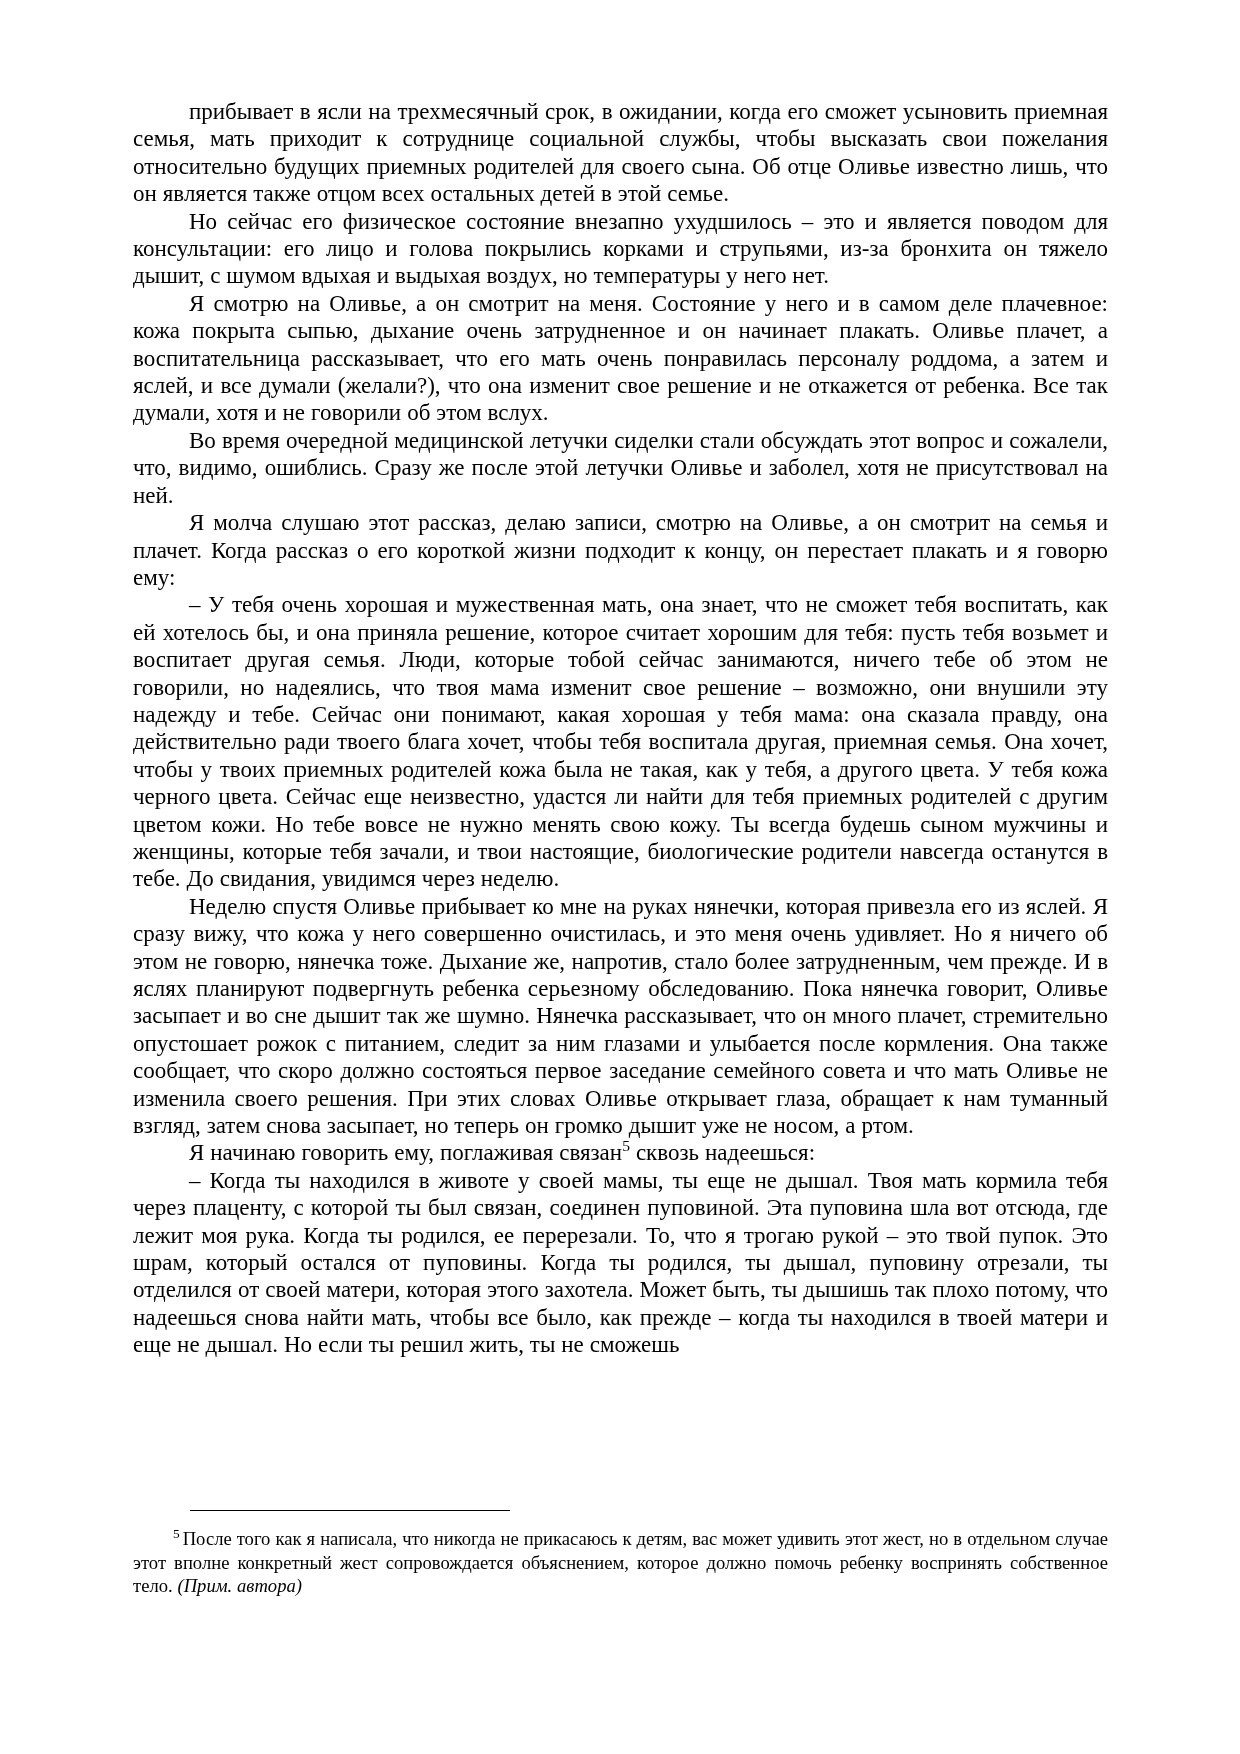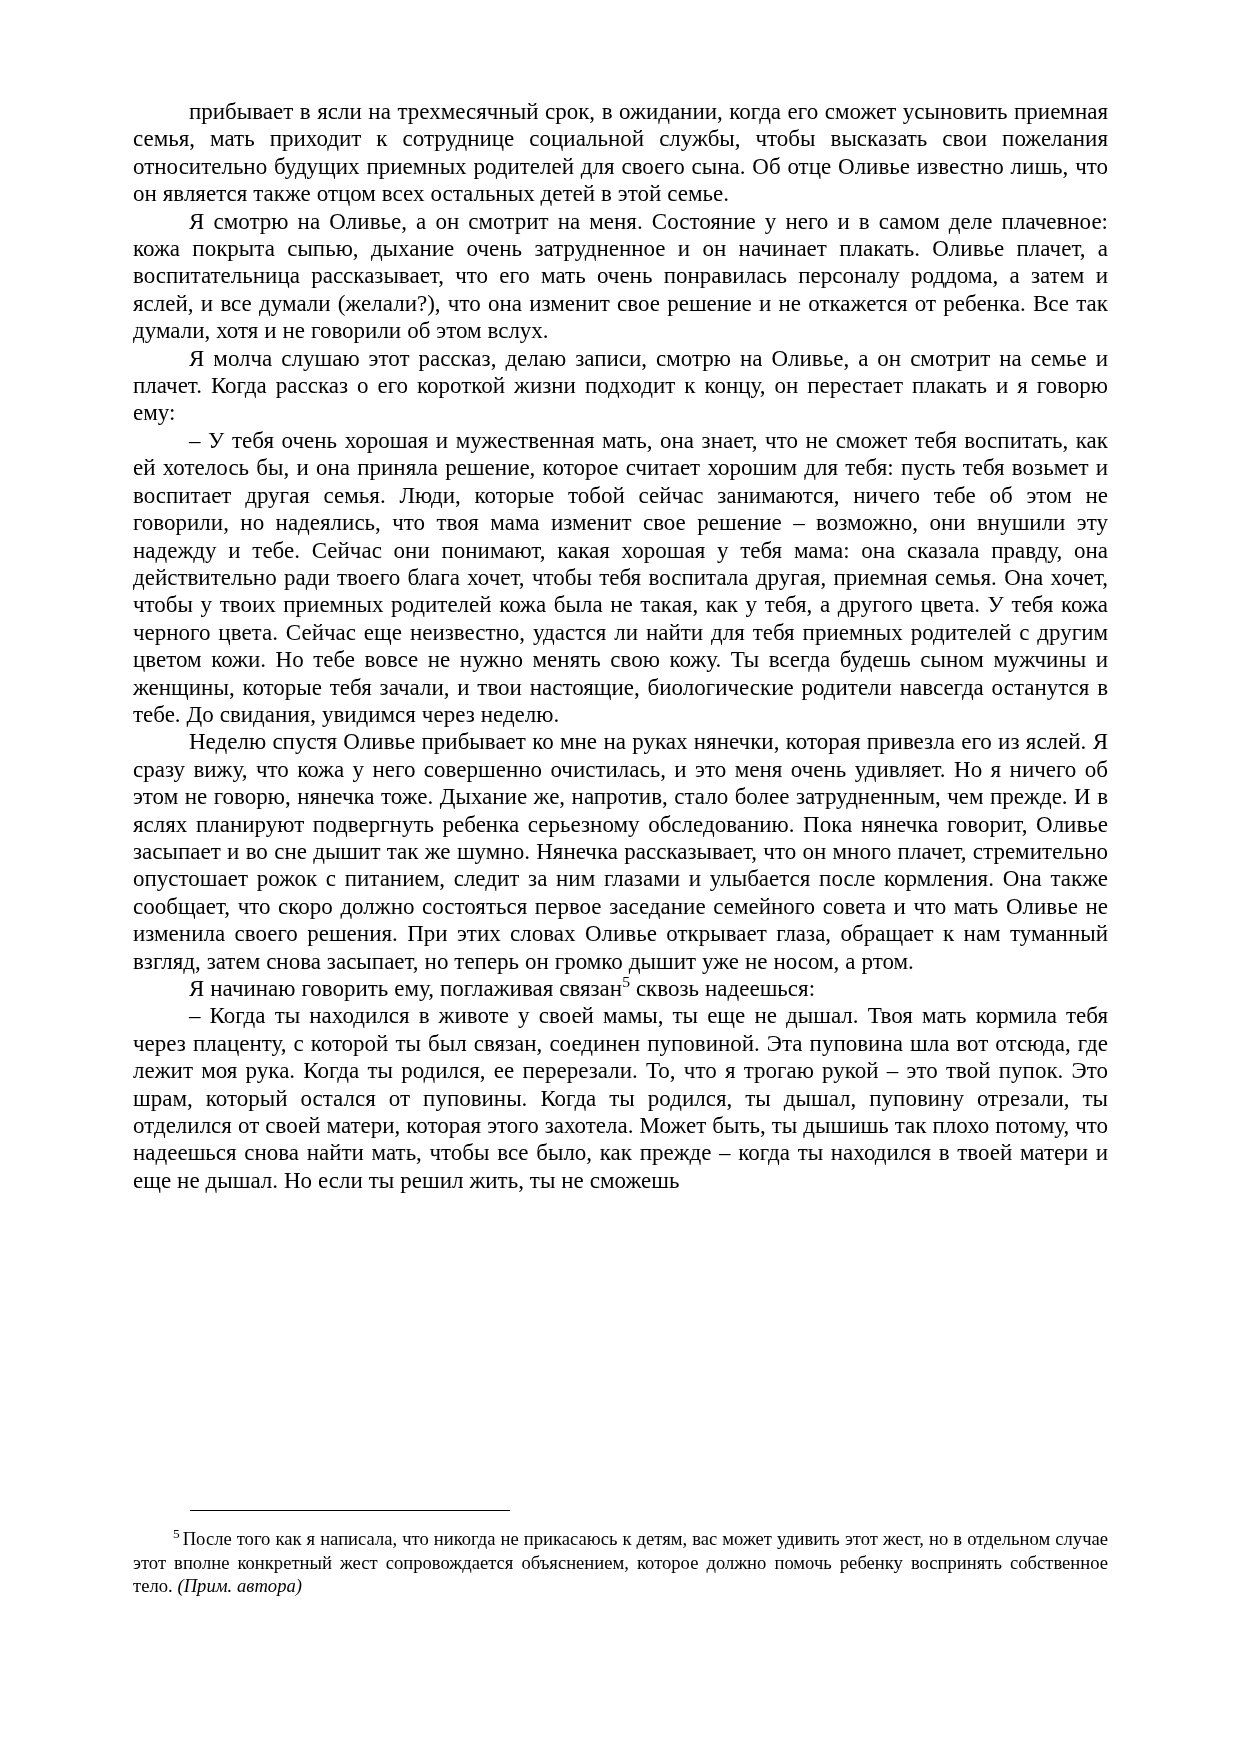--- a/index.html
+++ b/index.html
@@ -72,22 +72,24 @@
   }
 </style>
 </head>
 <body>
 
 <div class="page">
 
   <div class="content">
 
     <p class="para">прибывает в ясли на трехмесячный срок, в ожидании, когда его сможет усыновить приемная семья, мать приходит к сотруднице социальной службы, чтобы высказать свои пожелания относительно будущих приемных родителей для своего сына. Об отце Оливье известно лишь, что он является также отцом всех остальных детей в этой семье.</p>
+    <p class="para">Но сейчас его физическое состояние внезапно ухудшилось – это и является поводом для консультации: его лицо и голова покрылись корками и струпьями, из-за бронхита он тяжело дышит, с шумом вдыхая и выдыхая воздух, но температуры у него нет.</p>
     <p class="para">Я смотрю на Оливье, а он смотрит на меня. Состояние у него и в самом деле плачевное: кожа покрыта сыпью, дыхание очень затрудненное и он начинает плакать. Оливье плачет, а воспитательница рассказывает, что его мать очень понравилась персоналу роддома, а затем и яслей, и все думали (желали?), что она изменит свое решение и не откажется от ребенка. Все так думали, хотя и не говорили об этом вслух.</p>
-    <p class="para">Я молча слушаю этот рассказ, делаю записи, смотрю на Оливье, а он смотрит на семье и плачет. Когда рассказ о его короткой жизни подходит к концу, он перестает плакать и я говорю ему:</p>
+    <p class="para">Во время очередной медицинской летучки сиделки стали обсуждать этот вопрос и сожалели, что, видимо, ошиблись. Сразу же после этой летучки Оливье и заболел, хотя не присутствовал на ней.</p>
+    <p class="para">Я молча слушаю этот рассказ, делаю записи, смотрю на Оливье, а он смотрит на семья и плачет. Когда рассказ о его короткой жизни подходит к концу, он перестает плакать и я говорю ему:</p>
     <p class="para">– У тебя очень хорошая и мужественная мать, она знает, что не сможет тебя воспитать, как ей хотелось бы, и она приняла решение, которое считает хорошим для тебя: пусть тебя возьмет и воспитает другая семья. Люди, которые тобой сейчас занимаются, ничего тебе об этом не говорили, но надеялись, что твоя мама изменит свое решение – возможно, они внушили эту надежду и тебе. Сейчас они понимают, какая хорошая у тебя мама: она сказала правду, она действительно ради твоего блага хочет, чтобы тебя воспитала другая, приемная семья. Она хочет, чтобы у твоих приемных родителей кожа была не такая, как у тебя, а другого цвета. У тебя кожа черного цвета. Сейчас еще неизвестно, удастся ли найти для тебя приемных родителей с другим цветом кожи. Но тебе вовсе не нужно менять свою кожу. Ты всегда будешь сыном мужчины и женщины, которые тебя зачали, и твои настоящие, биологические родители навсегда останутся в тебе. До свидания, увидимся через неделю.</p>
     <p class="para">Неделю спустя Оливье прибывает ко мне на руках нянечки, которая привезла его из яслей. Я сразу вижу, что кожа у него совершенно очистилась, и это меня очень удивляет. Но я ничего об этом не говорю, нянечка тоже. Дыхание же, напротив, стало более затрудненным, чем прежде. И в яслях планируют подвергнуть ребенка серьезному обследованию. Пока нянечка говорит, Оливье засыпает и во сне дышит так же шумно. Нянечка рассказывает, что он много плачет, стремительно опустошает рожок с питанием, следит за ним глазами и улыбается после кормления. Она также сообщает, что скоро должно состояться первое заседание семейного совета и что мать Оливье не изменила своего решения. При этих словах Оливье открывает глаза, обращает к нам туманный взгляд, затем снова засыпает, но теперь он громко дышит уже не носом, а ртом.</p>
 
     <p class="para"><span>Я начинаю говорить ему, поглаживая связан</span><sup class="fn-marker">5</sup><span> сквозь надеешься:</span></p>
 
     <p class="para">– Когда ты находился в животе у своей мамы, ты еще не дышал. Твоя мать кормила тебя через плаценту, с которой ты был связан, соединен пуповиной. Эта пуповина шла вот отсюда, где лежит моя рука. Когда ты родился, ее перерезали. То, что я трогаю рукой – это твой пупок. Это шрам, который остался от пуповины. Когда ты родился, ты дышал, пуповину отрезали, ты отделился от своей матери, которая этого захотела. Может быть, ты дышишь так плохо потому, что надеешься снова найти мать, чтобы все было, как прежде – когда ты находился в твоей матери и еще не дышал. Но если ты решил жить, ты не сможешь</p>
 
   </div>
 
   <div class="footnote-block">

